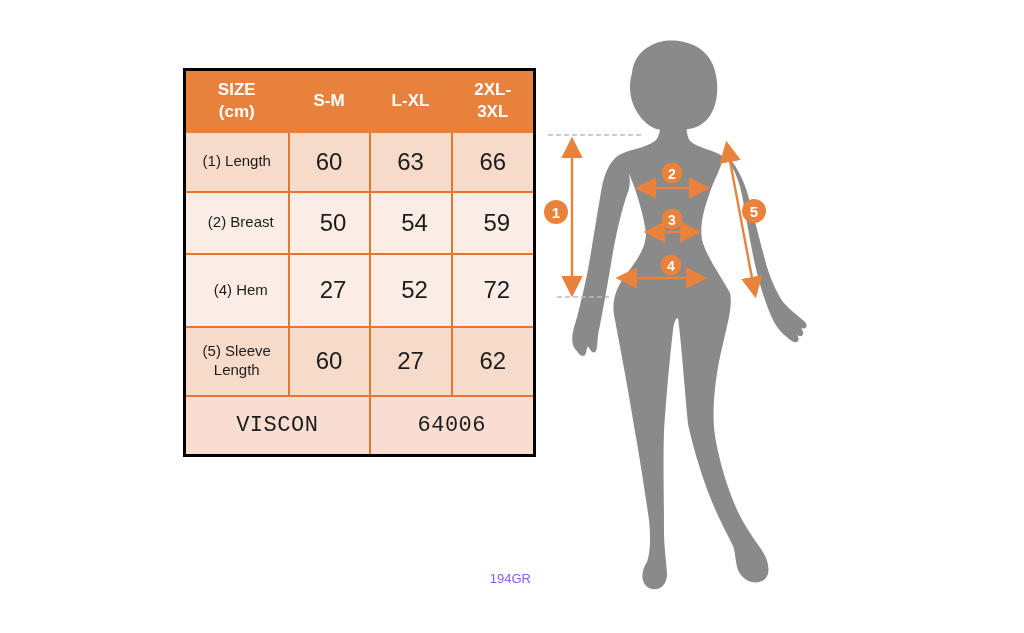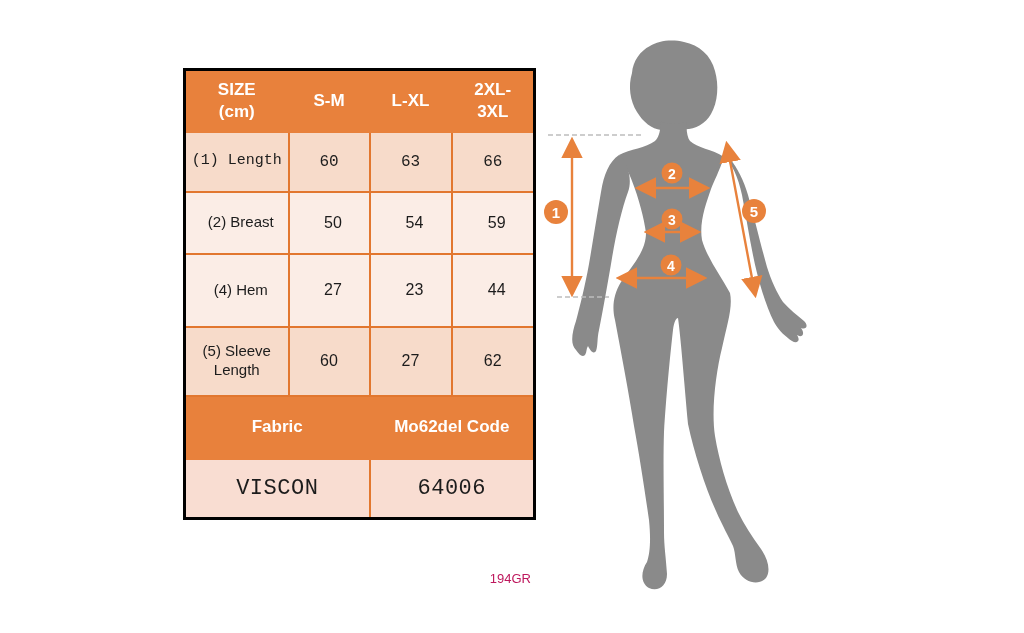--- a/index.html
+++ b/index.html
@@ -14,33 +14,33 @@
     border:3px solid #000000;
   }
   table.size-table th,table.size-table td{
     border:2px solid #E2772F;text-align:center;vertical-align:middle;padding:0 4px;
   }
   tr.hdr th{
     background:#E8813C;color:#ffffff;font-weight:bold;font-size:17px;line-height:1.3;
     border-color:#E8813C;
   }
   tr.r-hdr{height:62px;}
-  tr.r1{height:60px;font-family:Liberation Mono, monospace;} tr.r2{height:62px;} tr.r3{height:63px;}
+  tr.r1{height:60px;} tr.r2{height:62px;} tr.r3{height:63px;}
   tr.r4{height:73px;} tr.r5{height:69px;}
   tr.r-fab{height:63px;} tr.r-foot{height:60px;}
   tr.dark td{background:#F7DBCA;}
   tr.light td{background:#FBEDE6;padding-left:12px;}
   tr.r-foot td{background:#F9DDD2;}
   td.lbl{font-size:15px;line-height:1.25;}
-  td.num{font-size:16px;}
+  td.num{font-size:24px;}
   td.val{font-size:22px;letter-spacing:.5px;font-family:Liberation Mono, monospace;}
   .pre{white-space:pre-line;}
   .note{
     position:absolute;left:183px;top:571px;width:348px;
-    text-align:right;font-size:13px;color:#be185d;
+    text-align:right;font-size:13px;color:#8b5cf6;
   }
   
   svg.diagram{position:absolute;left:0;top:0;pointer-events:none;}
   .badge{
     position:absolute;transform:translate(-50%,-50%);
     background:#E8823C;color:#ffffff;font-weight:bold;border-radius:50%;
     display:flex;align-items:center;justify-content:center;line-height:1;
   }
   .badge.big{width:24px;height:24px;font-size:15px;}
   .badge.small{width:21px;height:21px;font-size:14px;}
@@ -74,32 +74,28 @@
       </tr>
       <tr class="light r2">
         <td class="lbl">(2) Breast</td>
         <td class="num">50</td>
         <td class="num">54</td>
         <td class="num">59</td>
       </tr>
       <tr class="light r4">
         <td class="lbl">(4) Hem</td>
         <td class="num">27</td>
-        <td class="num">23</td>
-        <td class="num">44</td>
+        <td class="num">52</td>
+        <td class="num">72</td>
       </tr>
       <tr class="dark r5">
         <td class="lbl">(5) Sleeve Length</td>
         <td class="num">60</td>
         <td class="num">27</td>
         <td class="num">62</td>
-      </tr>
-      <tr class="hdr r-fab">
-        <th colspan="2">Fabric</th>
-        <th colspan="2">Mo62del Code</th>
       </tr>
       <tr class="r-foot">
         <td colspan="2" class="val">VISCON</td>
         <td colspan="2" class="val">64006</td>
       </tr>
     </tbody>
   </table>
 
   <div class="note">194GR</div>
 

